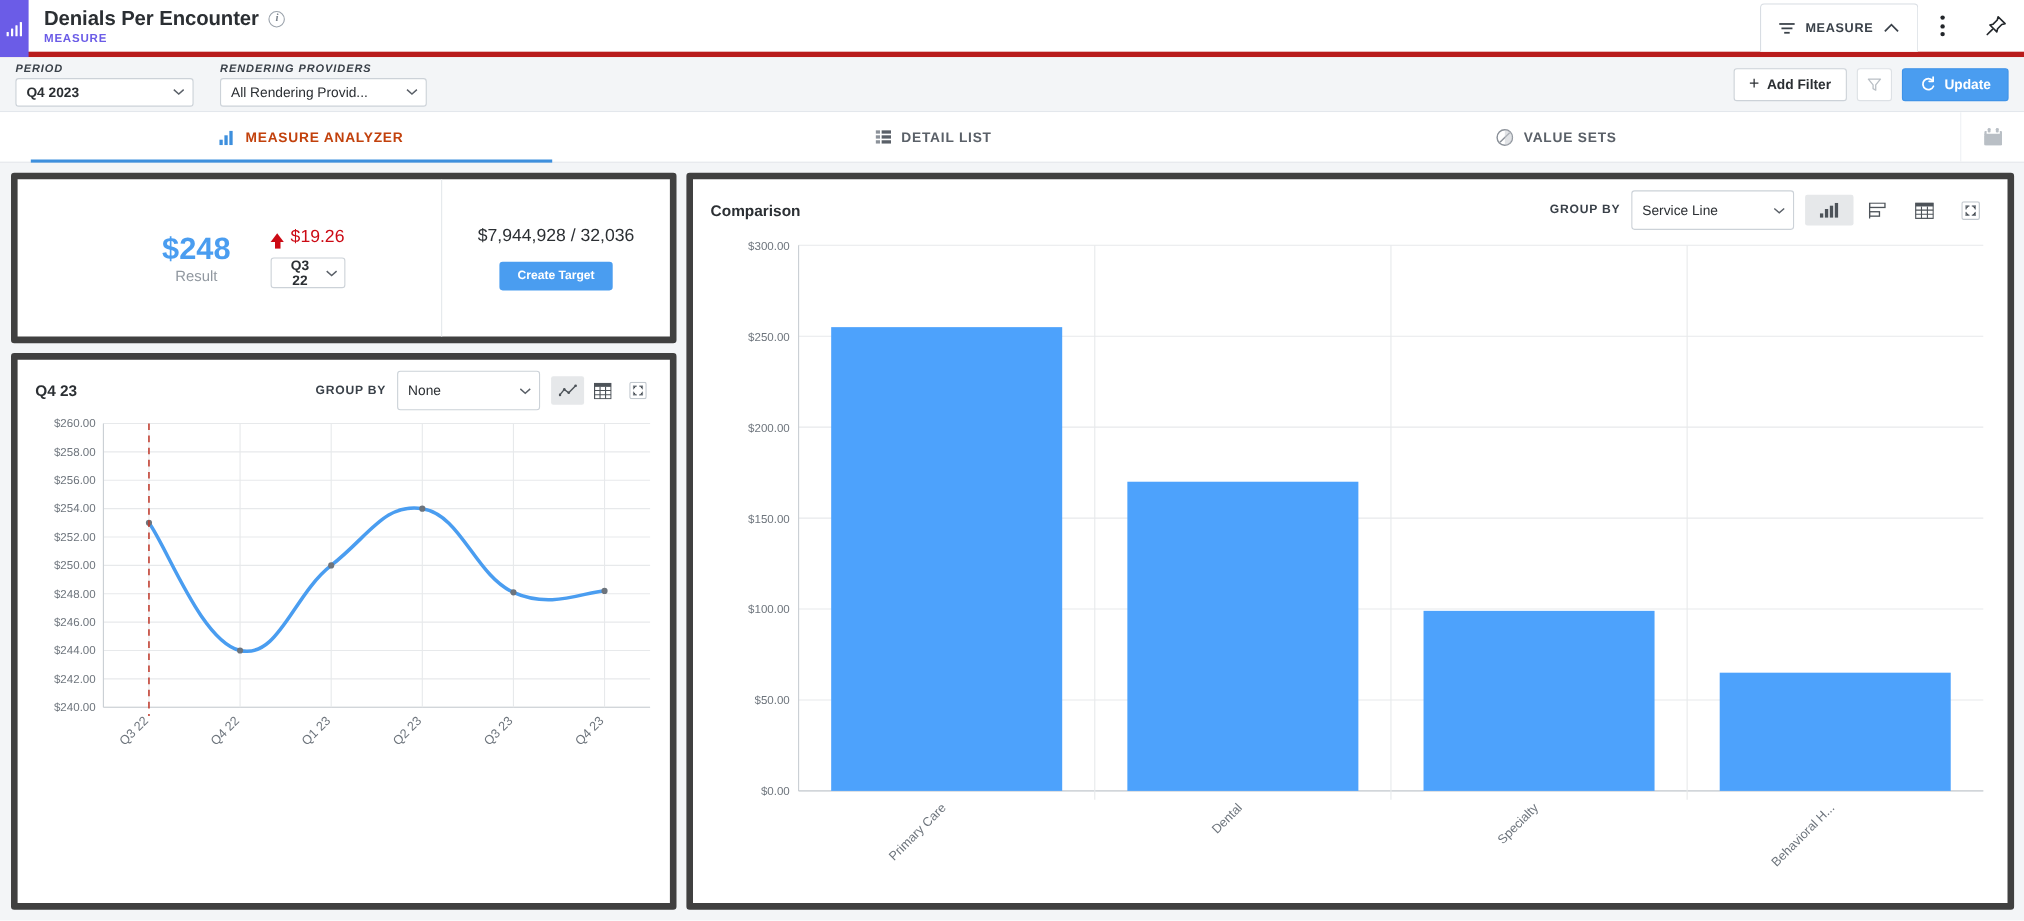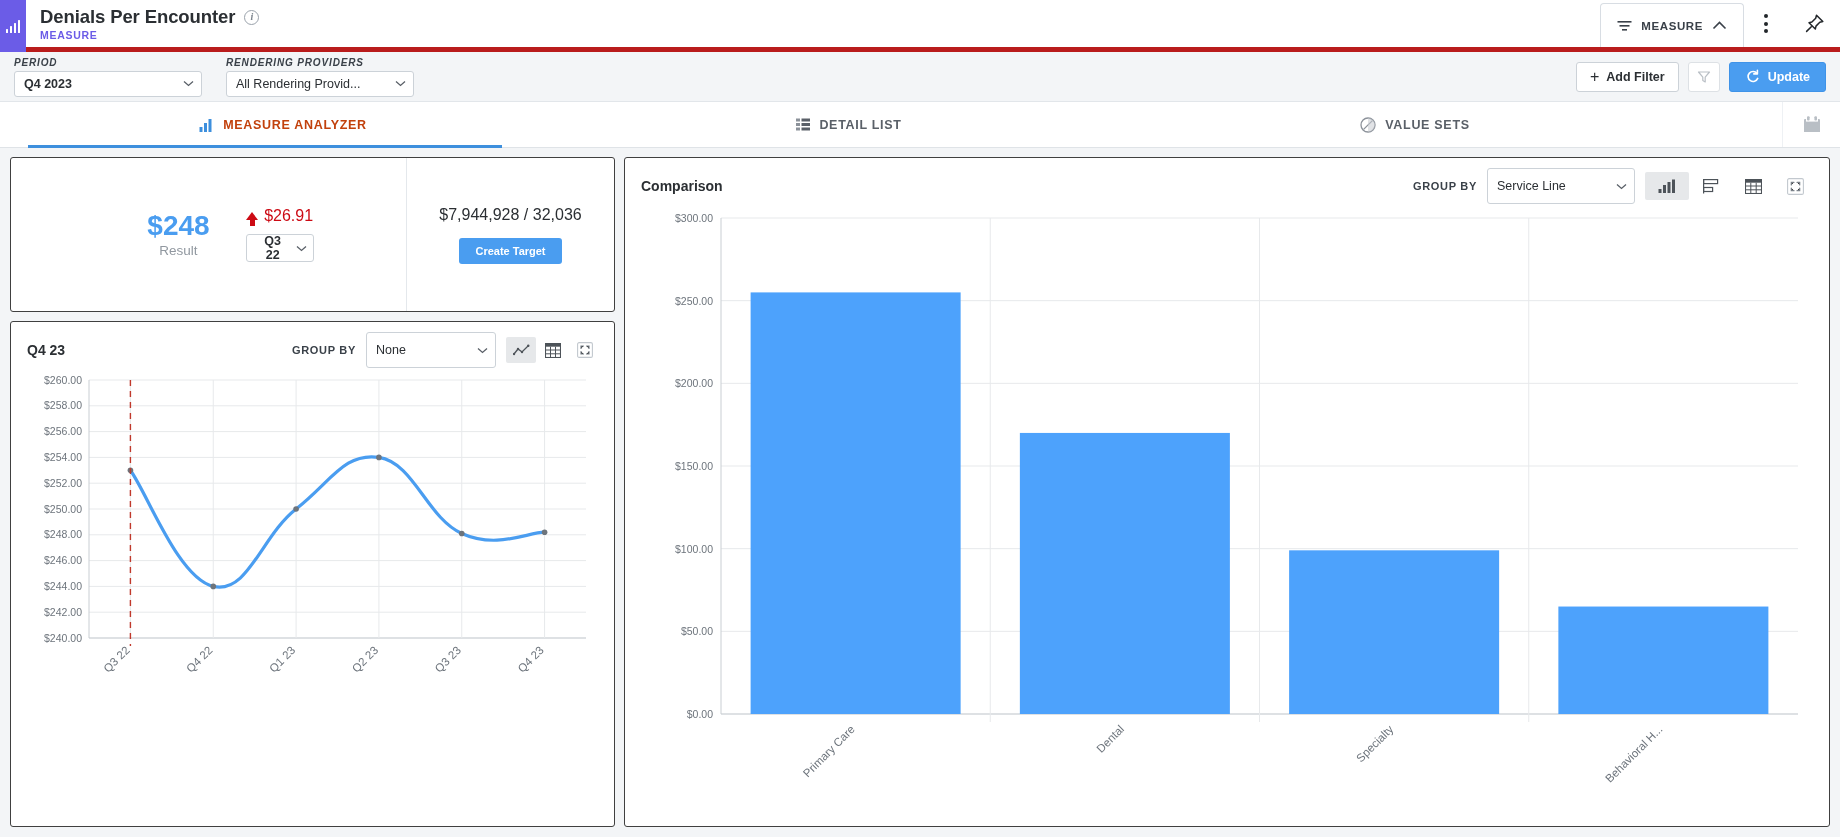--- a/index.html
+++ b/index.html
@@ -83,21 +83,21 @@
     font-size: 10px; font-weight: bold; letter-spacing: .85px;
     color: #3a4149; margin-bottom: 3px; display: block; font-style: italic;
   }
   .select-box {
     height: 26px; background: #ffffff;
     border: 1px solid #ccd2d8; border-radius: 3px;
     display: flex; align-items: center; justify-content: space-between;
     padding: 0 7px 0 9px; font-size: 12.5px; color: #2b2f33; cursor: pointer;
     white-space: nowrap; overflow: hidden;
   }
-  .select-box.period { width: 188px; font-weight: bold; }
+  .select-box.period { width: 162px; font-weight: bold; }
   .select-box.providers { width: 188px; }
   .caret { flex: 0 0 auto; margin-left: 6px; }
 
   .filterbar-right {
     position: absolute; right: 14px; top: 50%; transform: translateY(-50%);
     display: flex; align-items: center; gap: 9px;
   }
   .btn-add-filter {
     height: 30px; background: #ffffff; border: 1px solid #ccd2d8; border-radius: 3px;
     display: flex; align-items: center; gap: 7px; padding: 0 13px;
@@ -142,21 +142,21 @@
     position: relative;
     height: calc(837px - 52px - 50px - 46px);
     background: #f3f5f7;
     padding: 9px 10px 10px 10px;
     display: flex; gap: 9px;
   }
   .col-left { width: 605px; display: flex; flex-direction: column; gap: 9px; flex: 0 0 605px; }
   .col-right { flex: 1 1 auto; }
 
   .card {
-    background: #ffffff; border: 1px solid #404040; border-radius: 3px;
+    background: #ffffff; border: 6px solid #404040; border-radius: 3px;
   }
 
   
   .kpi-card { height: 155px; display: flex; }
   .kpi-left { flex: 1 1 auto; display: flex; align-items: center; justify-content: center; gap: 36px; padding-left: 44px;}
   .kpi-result { text-align: center; }
   .kpi-value { font-size: 28px; font-weight: bold; color: #4a9df0; line-height: 1; }
   .kpi-result-label { font-size: 13.5px; color: #9198a0; margin-top: 3px; }
   .kpi-delta-block { text-align: center; }
   .kpi-delta { display: flex; align-items: center; justify-content: center; gap: 6px; margin-bottom: 9px; }
@@ -360,21 +360,21 @@
 
     <div class="card kpi-card">
       <div class="kpi-left">
         <div class="kpi-result">
           <div class="kpi-value">$248</div>
           <div class="kpi-result-label">Result</div>
         </div>
         <div class="kpi-delta-block">
           <div class="kpi-delta">
             <span class="arrow-up"></span>
-            <span class="kpi-delta-text">$26.91</span>
+            <span class="kpi-delta-text">$19.26</span>
           </div>
           <div class="select-q3">
             <span>Q3 22</span>
             <svg class="caret" width="11" height="7" viewBox="0 0 11 7">
               <polyline points="1,1.5 5.5,5.5 10,1.5" fill="none" stroke="#5a6068" stroke-width="1.3"></polyline>
             </svg>
           </div>
         </div>
       </div>
       <div class="kpi-right">

